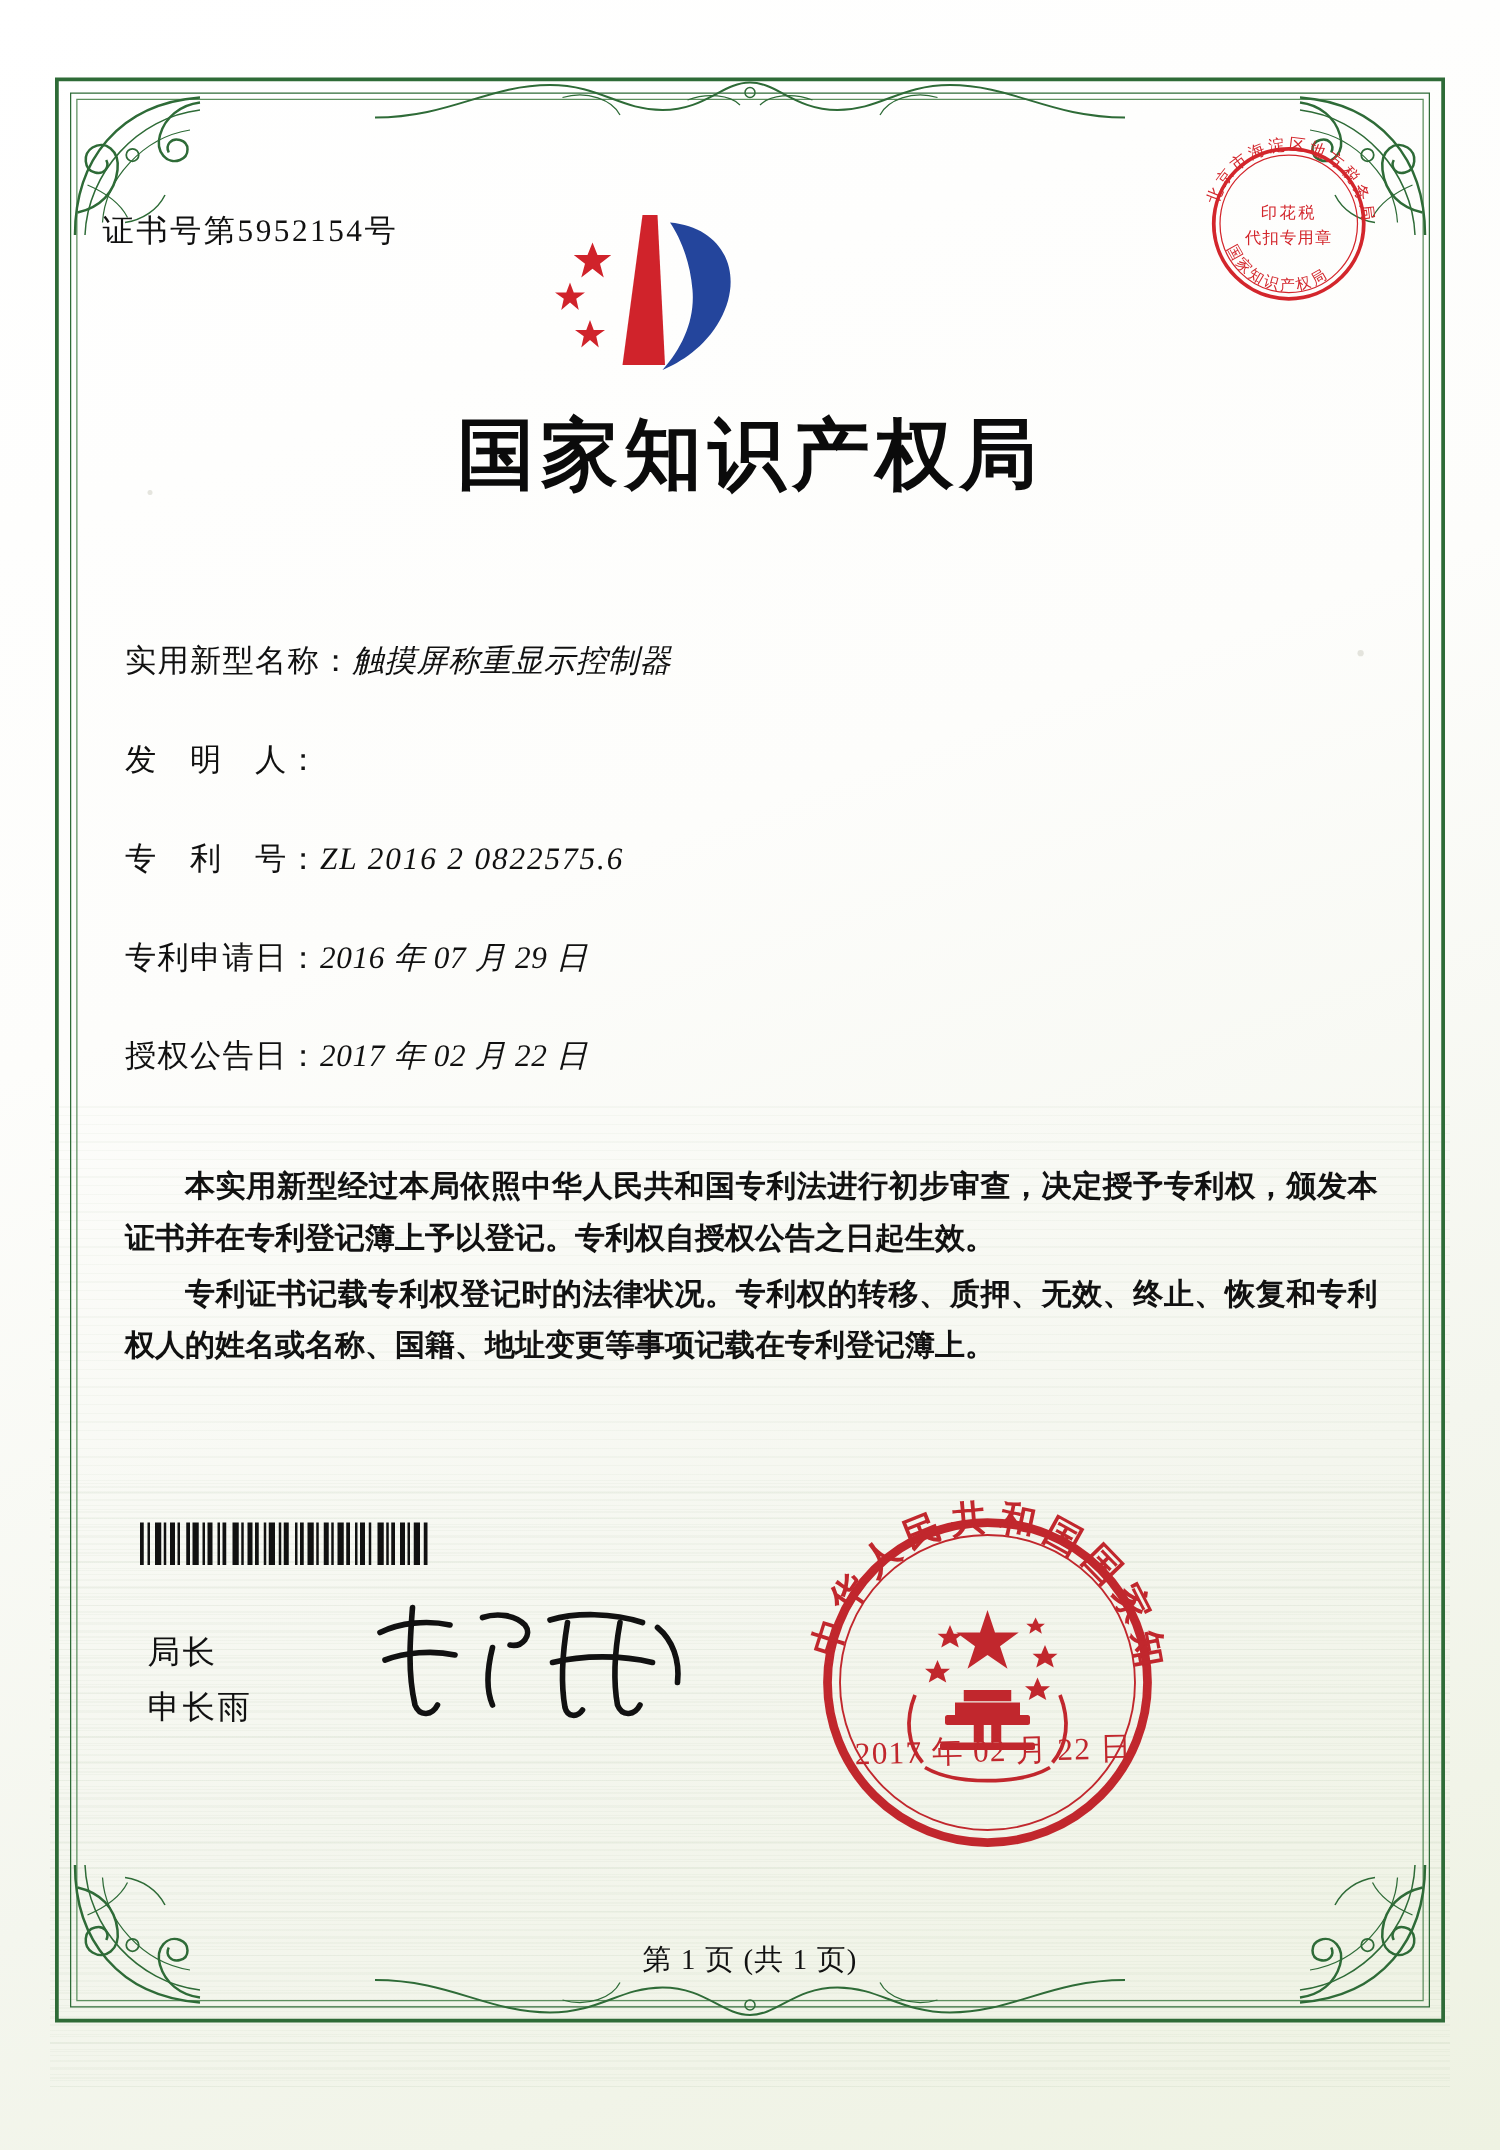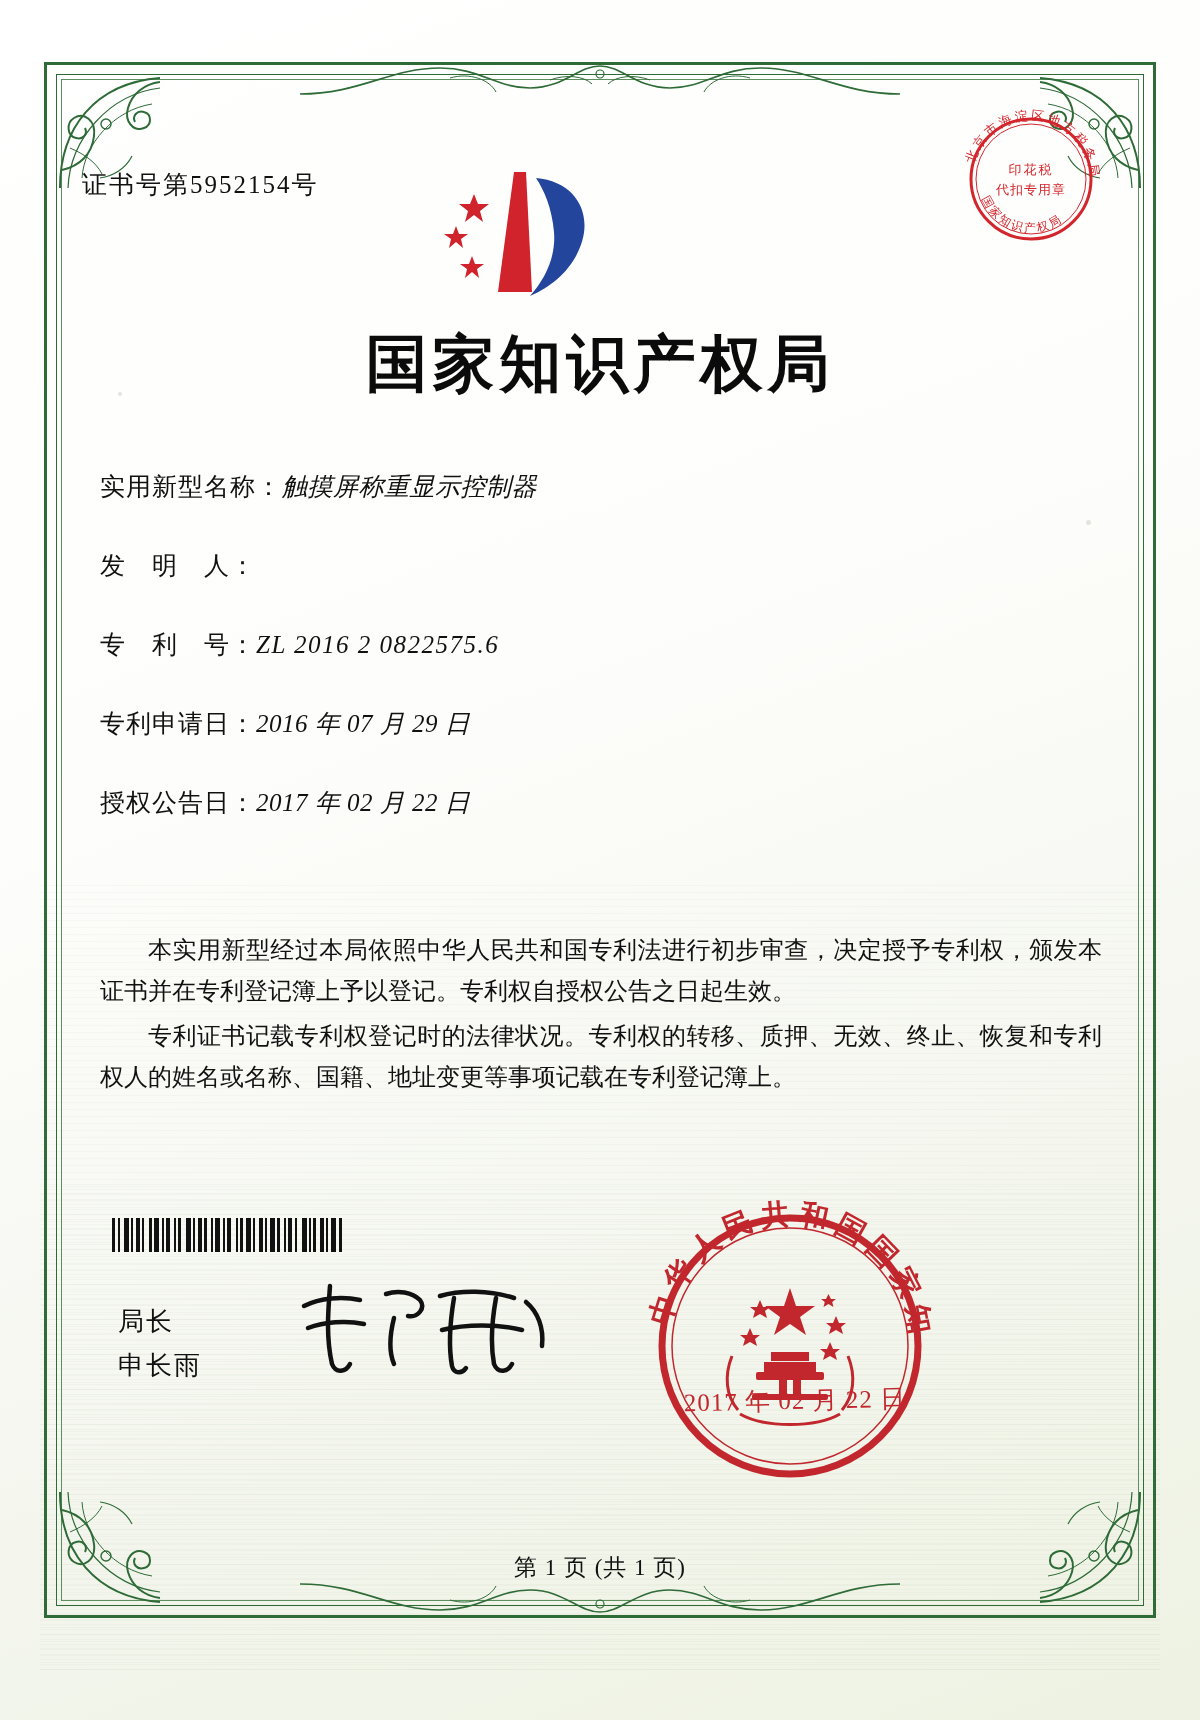--- a/index.html
+++ b/index.html
@@ -122,20 +122,21 @@
     position: absolute;
     left: 100px; top: 470px;
     width: 1000px;
   }
   .field-row {
     display: flex;
     align-items: baseline;
     margin-bottom: 46px;
     font-size: 25px;
     color: #111;
+    margin-top: 42px;
   }
   .field-label {
     white-space: pre;
     letter-spacing: 1px;
   }
   .field-value {
     letter-spacing: 0.5px;
     font-style: italic;
   }
   .field-value.mono-ish {
@@ -148,20 +149,21 @@
     left: 100px; top: 930px;
     width: 1002px;
     font-size: 24px;
     line-height: 41px;
     color: #111;
     text-align: justify;
   }
   .paragraphs p {
     margin: 0 0 4px 0;
     text-indent: 2em;
+    font-weight: bold;
   }
 
   
   .barcode {
     position: absolute;
     left: 112px; top: 1218px;
     width: 300px; height: 34px;
     display: flex;
     align-items: stretch;
   }

